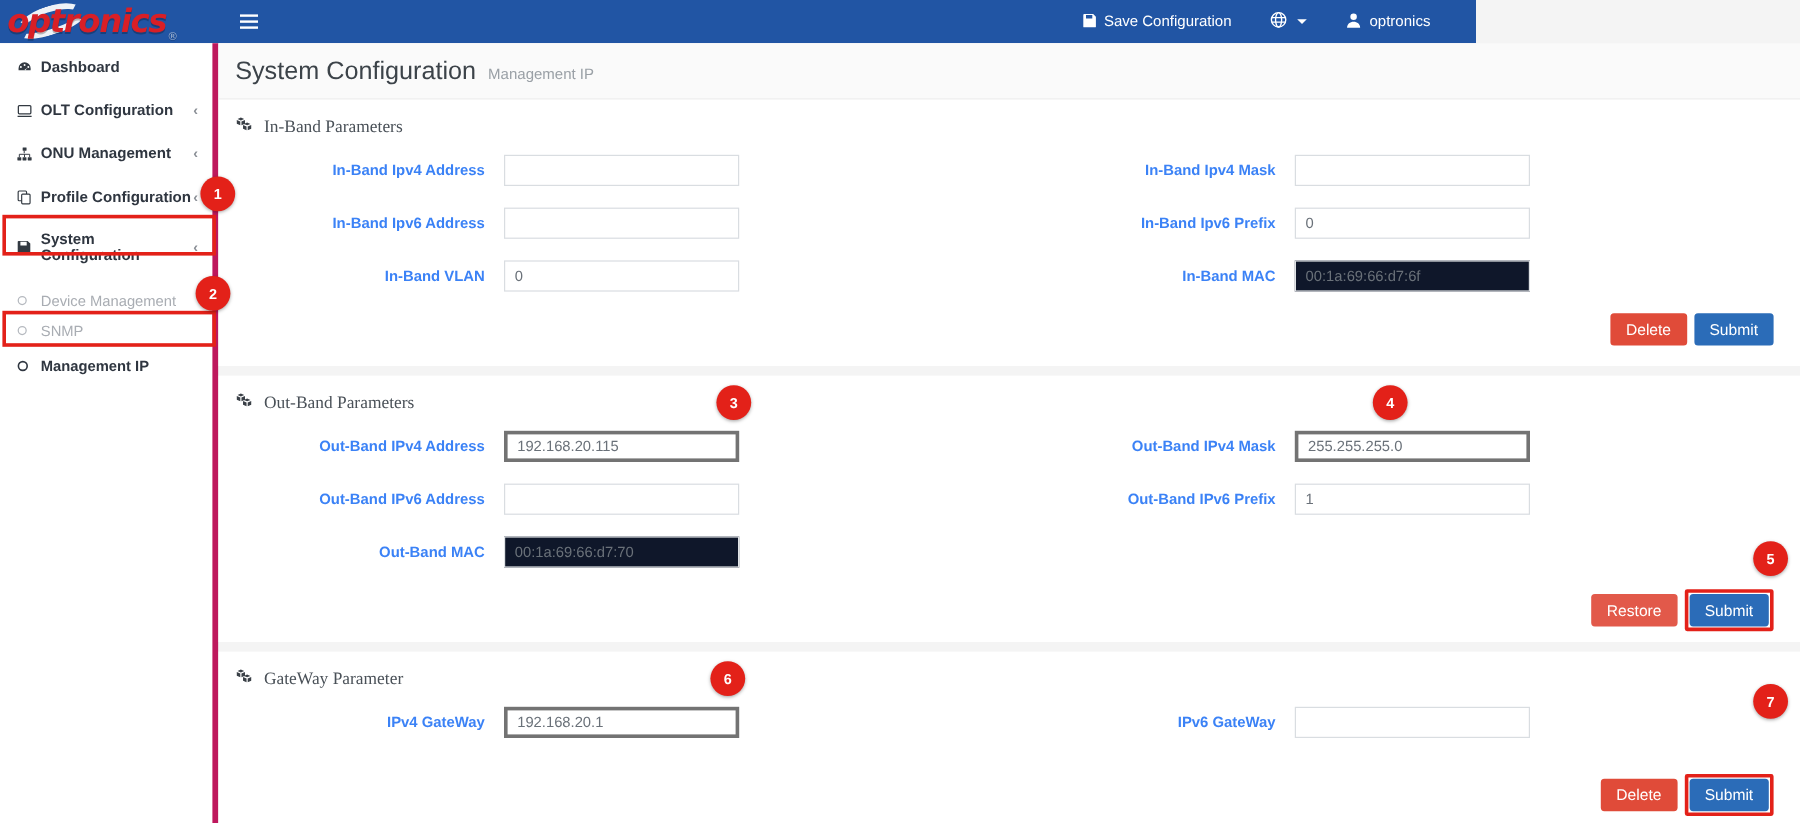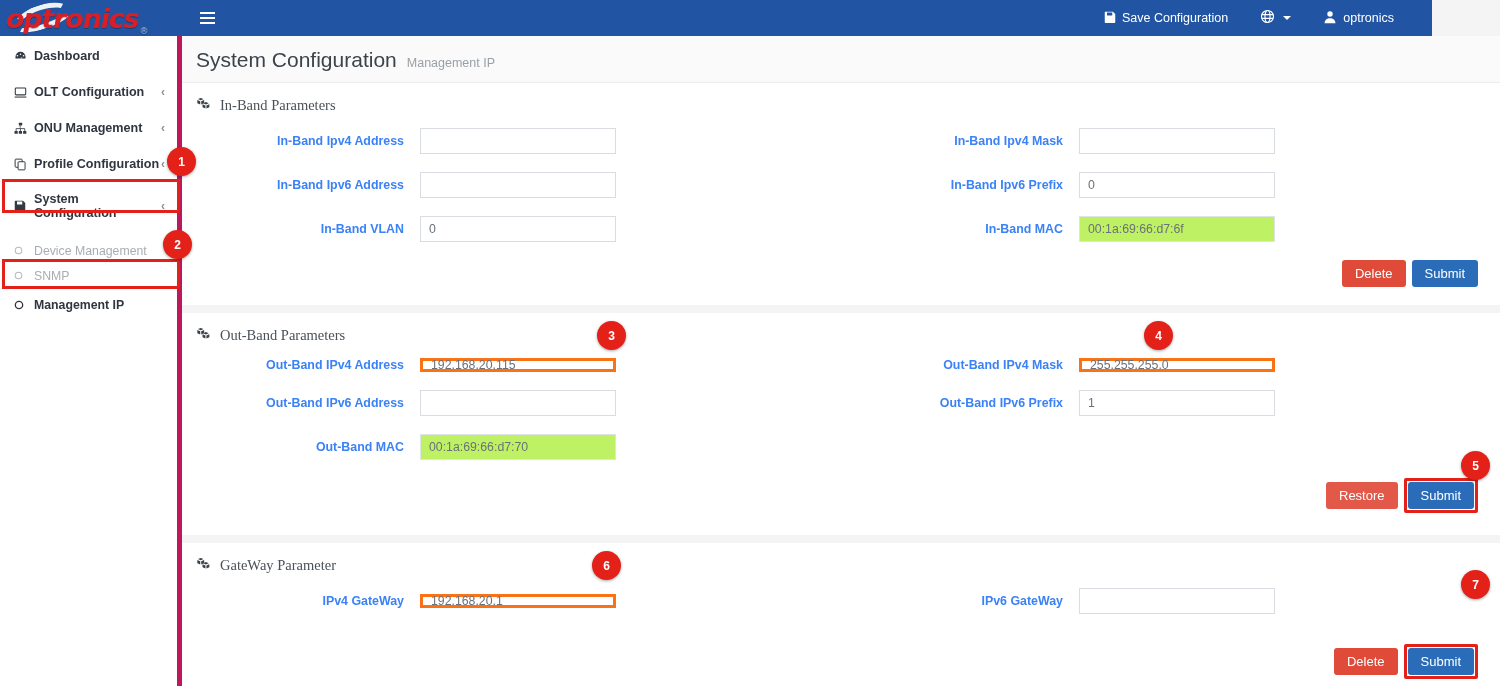--- a/index.html
+++ b/index.html
@@ -7,21 +7,21 @@
   body {
     width:1500px; height:686px;
     font-family:"Liberation Sans", sans-serif;
     background:#f4f4f4;
     overflow:hidden;
     position:relative;
   }
 
   
   #topbar{
-    position:absolute; top:0; left:0; width:1432px; height:36px;
+    position:absolute; top:0; left:0; width:1230px; height:36px;
     background:#2155a4; display:flex; 
   }
   #brand{
     width:182px; height:36px; position:relative; flex:0 0 182px;
     display:flex; align-items:center; padding-left:6px;
   }
   .logo-text{
     font-family:"DejaVu Sans", sans-serif;
     font-style:italic; font-weight:bold; font-size:27px;
     color:#d81f26; letter-spacing:-1.2px; line-height:1;
@@ -103,22 +103,22 @@
   .col{ width:659px; display:flex; align-items:center; }
   .lbl{
     width:238px; text-align:right; padding-right:16px;
     font-size:12.4px; font-weight:bold; color:#3b82f6;
   }
   .inp{
     width:196px; height:26px; border:1px solid #d9dde1; background:#ffffff;
     font-size:12.3px; color:#6a7179; padding:0 8px; display:flex; align-items:center;
     font-family:"Liberation Sans", sans-serif;
   }
-  .inp.disabled{ background:#bef264; border-color:#e0e3e6; }
-  .inp.marked{ border:3px solid #f97316; height:14px;text-align:right; }
+  .inp.disabled{ background:#0f172a; border-color:#e0e3e6; }
+  .inp.marked{ border:3px solid #737373; height:26px;text-align:right; }
 
   .btnrow{ display:flex; justify-content:flex-end; padding-right:22px; gap:6px; align-items:center; }
   .btn{
     font-size:13px; color:#ffffff; padding:7px 13px; border-radius:3px; cursor:pointer;
     line-height:1; border:none;
   }
   .btn-delete{ background:#e04b39; }
   .btn-restore{ background:#e2594a; }
   .btn-submit{ background:#2b6cb8; }
   .btn-wrap-marked{ border:3px solid #e32119; padding:1px; border-radius:2px; display:inline-block; }

